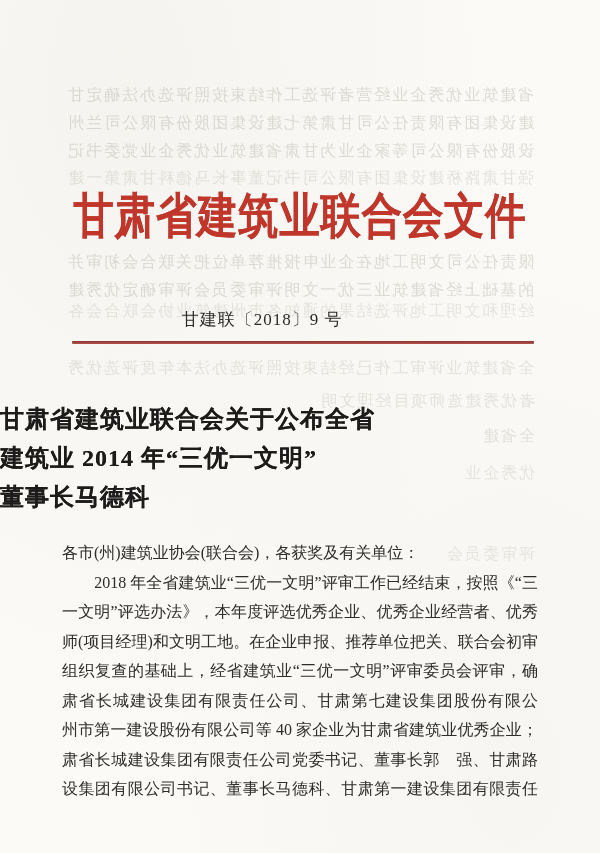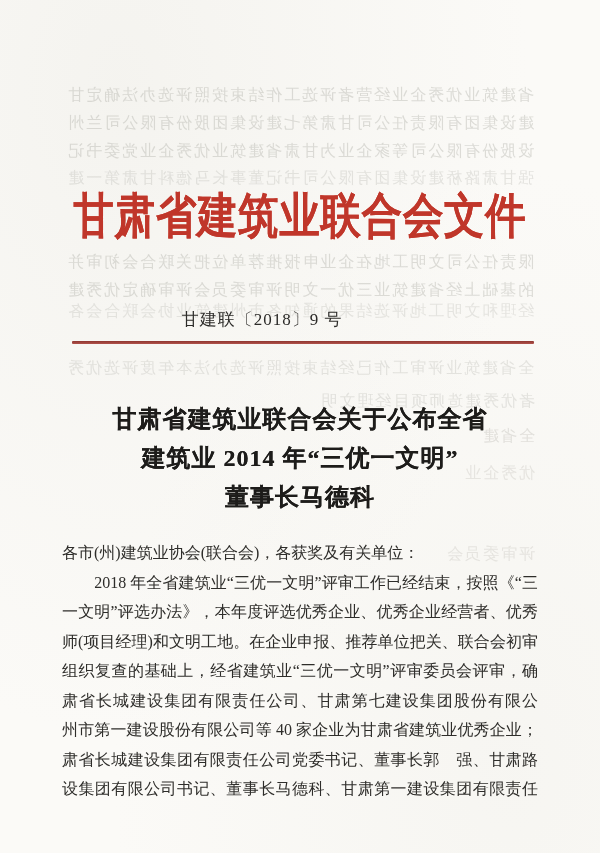--- a/index.html
+++ b/index.html
@@ -54,21 +54,21 @@
     position:absolute; top:308px; left:0; width:524px;
     text-align:center; font-size:17px; color:#2c2b29; letter-spacing:1px;
   }
   .red-rule {
     position:absolute; top:341px; left:72px; width:462px; height:3px;
     background:linear-gradient(#8e352f,#b1534c);
     border-radius:1px;
   }
   .doc-title {
     position:absolute; top:400px; left:0; width:600px;
-    text-align:center; font-size:24px; font-weight:bold;
+    text-align:left; font-size:24px; font-weight:bold;
     line-height:39px; color:#1d1c1a; letter-spacing:1px;
     text-shadow:0 0 .4px #1d1c1a;
   }
   .body-block {
     position:absolute; top:538px; left:62px; width:476px;
     font-size:16px; color:#2e2d2a;
   }
   .body-line {
     height:29.5px; line-height:29.5px; overflow:hidden;
   }

